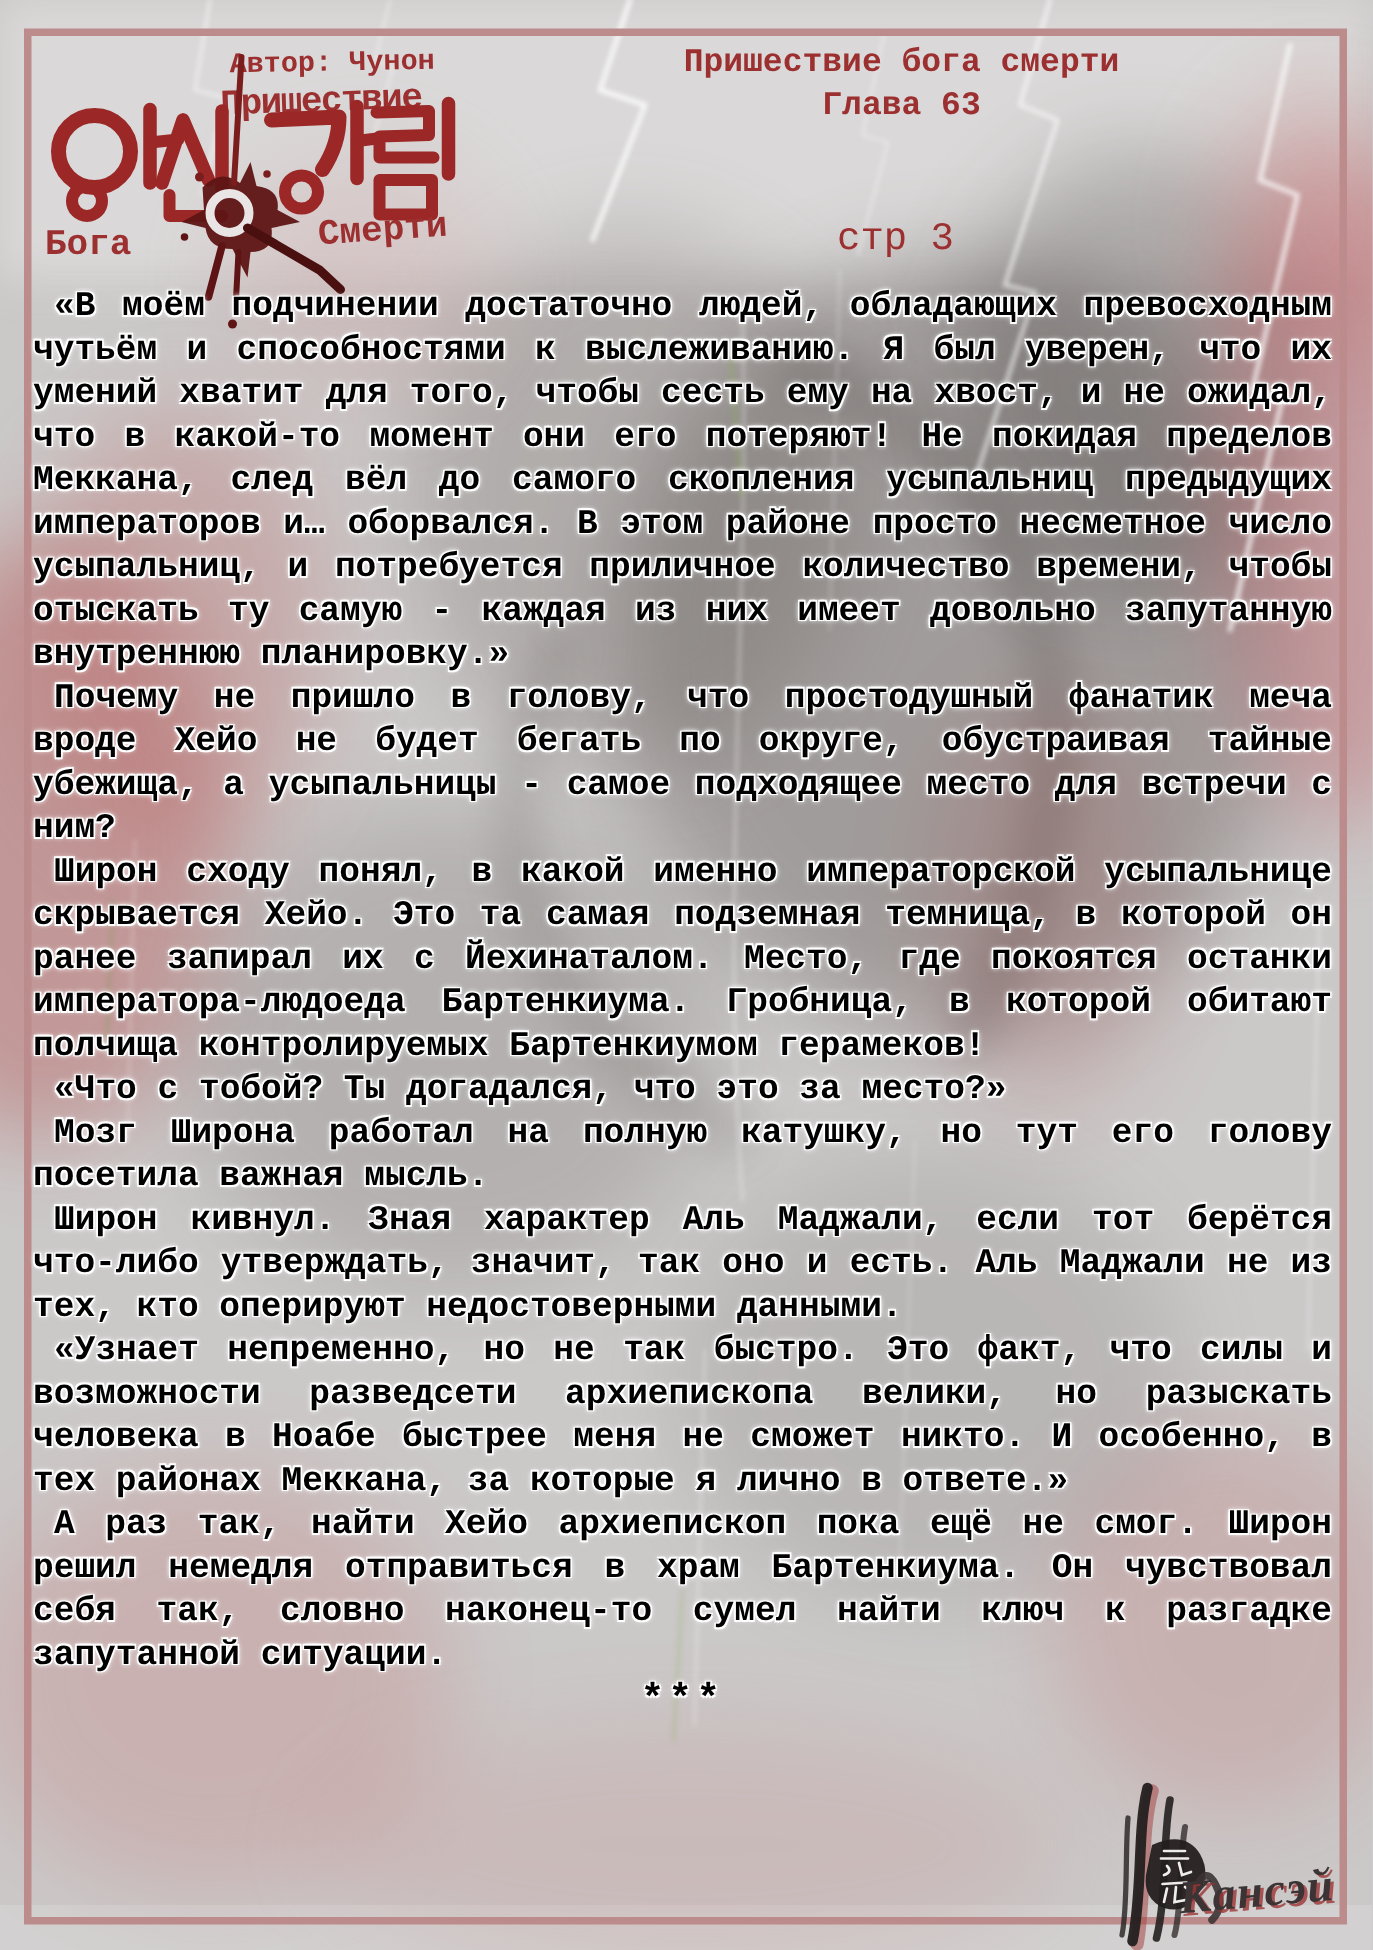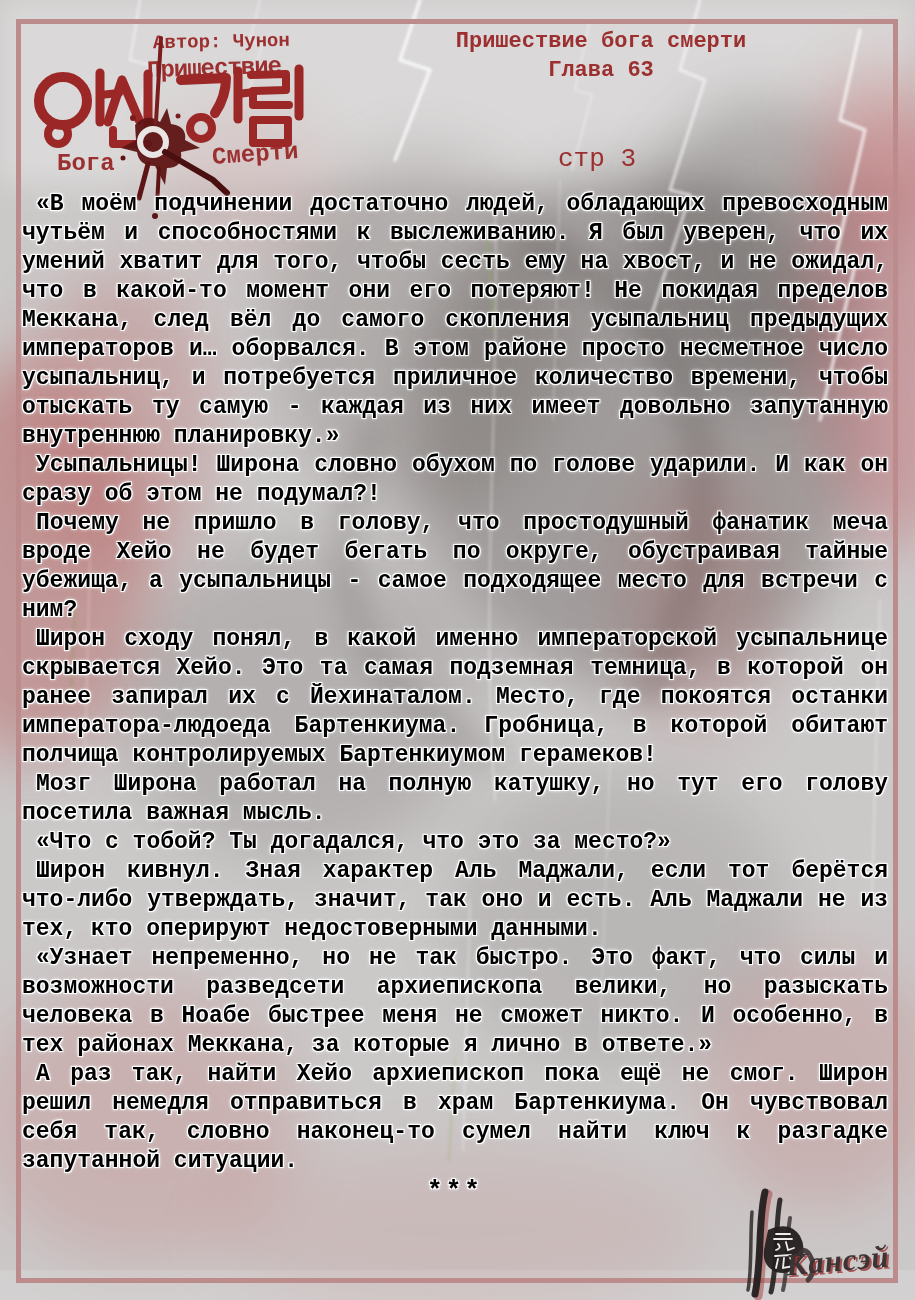--- a/index.html
+++ b/index.html
@@ -9,21 +9,21 @@
     font-family:"Liberation Mono","DejaVu Sans Mono",monospace;
   }
   .bg{position:absolute;left:0;top:0;width:915px;height:1300px;}
   .frame{
     position:absolute;left:16px;top:19px;width:882px;height:1264px;
     border:5px solid #bc8b8b;box-sizing:border-box;
   }
   .red{color:#9c2f2f;font-weight:bold;position:absolute;white-space:nowrap;}
   .logo-author{left:153px;top:31px;font-size:19px;transform:rotate(-1deg);}
   .logo-top{left:147px;top:55px;font-size:24px;transform:rotate(-2deg);letter-spacing:-1px;}
-  .logo-bl{left:57px;top:150px;font-size:24px;}
+  .logo-bl{left:30px;top:150px;font-size:24px;}
   .logo-br{left:212px;top:141px;font-size:24px;transform:rotate(-4deg);}
   .title-block{
     position:absolute;left:300px;top:27px;width:602px;text-align:center;
     font-size:22px;line-height:29px;font-weight:bold;color:#9c2f2f;
   }
   .title-block div{white-space:nowrap;}
   .page-num{
     position:absolute;left:300px;top:144px;width:594px;text-align:center;
     font-size:26px;font-weight:normal;color:#9c2f2f;
   }
@@ -157,25 +157,24 @@
 </div>
 
 <div class="title-block">
   <div>Пришествие бога смерти</div>
   <div>Глава 63</div>
 </div>
 <div class="page-num">стр 3</div>
 
 <div class="body-text">
   <p>«В моём подчинении достаточно людей, обладающих превосходным чутьём и способностями к выслеживанию. Я был уверен, что их умений хватит для того, чтобы сесть ему на хвост, и не ожидал, что в какой-то момент они его потеряют! Не покидая пределов Меккана, след вёл до самого скопления усыпальниц предыдущих императоров и… оборвался. В этом районе просто несметное число усыпальниц, и потребуется приличное количество времени, чтобы отыскать ту самую - каждая из них имеет довольно запутанную внутреннюю планировку.»</p>
-  <p>Усыпальницы! Широна словно обухом по голове ударили. И как он сразу об этом не подумал?!</p>
   <p>Почему не пришло в голову, что простодушный фанатик меча вроде Хейо не будет бегать по округе, обустраивая тайные убежища, а усыпальницы - самое подходящее место для встречи с ним?</p>
   <p>Широн сходу понял, в какой именно императорской усыпальнице скрывается Хейо. Это та самая подземная темница, в которой он ранее запирал их с Йехинаталом. Место, где покоятся останки императора-людоеда Бартенкиума. Гробница, в которой обитают полчища контролируемых Бартенкиумом герамеков!</p>
+  <p>«Что с тобой? Ты догадался, что это за место?»</p>
   <p>Мозг Широна работал на полную катушку, но тут его голову посетила важная мысль.</p>
-  <p>«Что с тобой? Ты догадался, что это за место?»</p>
   <p>Широн кивнул. Зная характер Аль Маджали, если тот берётся что-либо утверждать, значит, так оно и есть. Аль Маджали не из тех, кто оперируют недостоверными данными.</p>
   <p>«Узнает непременно, но не так быстро. Это факт, что силы и возможности разведсети архиепископа велики, но разыскать человека в Ноабе быстрее меня не сможет никто. И особенно, в тех районах Меккана, за которые я лично в ответе.»</p>
   <p>А раз так, найти Хейо архиепископ пока ещё не смог. Широн решил немедля отправиться в храм Бартенкиума. Он чувствовал себя так, словно наконец-то сумел найти ключ к разгадке запутанной ситуации.</p>
   <p class="separator">***</p>
 </div>
 
 <div>
   <svg style="position:absolute;left:738px;top:1192px;overflow:visible;" width="170" height="108" viewBox="0 0 170 108" xmlns="http://www.w3.org/2000/svg">
     <g stroke-linecap="round" fill="none">
       <path d="M 30 2 C 22 30 26 70 20 104" stroke="#a54747" stroke-width="9" opacity="0.55"></path>

